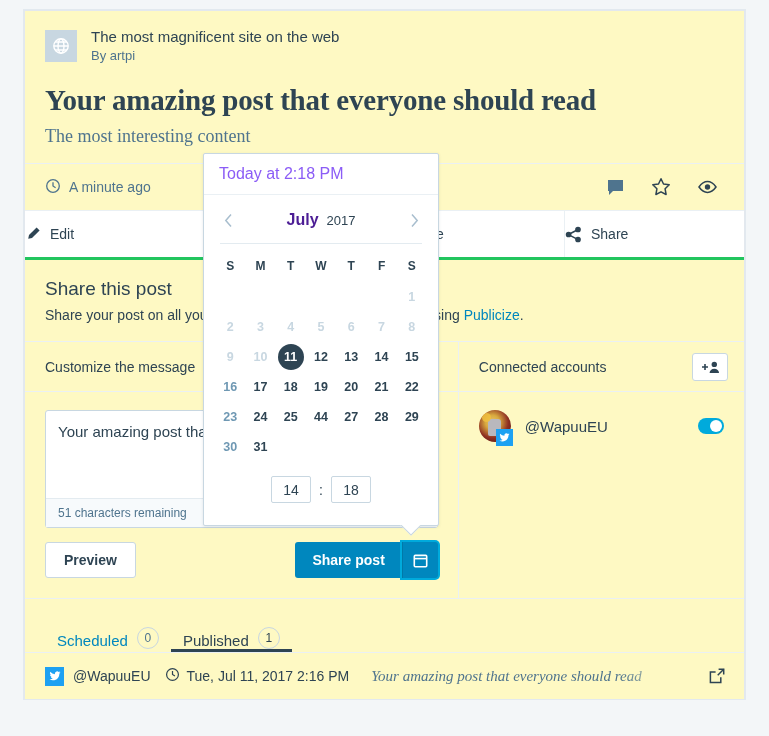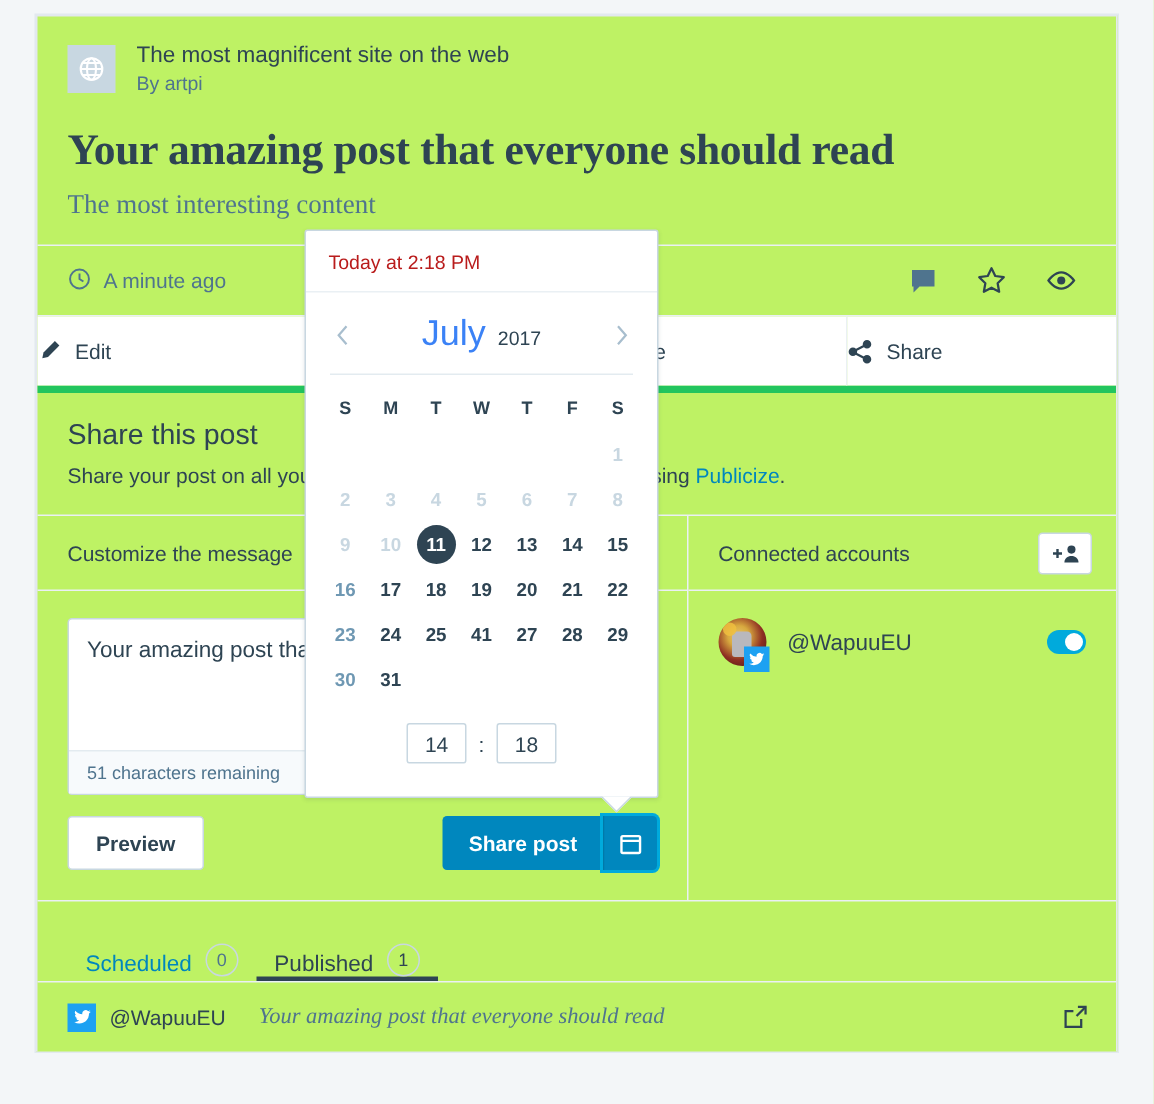--- a/index.html
+++ b/index.html
@@ -15,21 +15,21 @@
     position: relative;
     width: 769px; height: 736px;
     background: #f3f6f8;
     overflow: hidden;
   }
 
   .card {
     position: absolute;
     left: 24px; top: 10px;
     width: 721px;
-    background: #bef264;
+    background: #fef9c3;
     border: 1px solid #e3e8ee;
     border-bottom: none;
     box-shadow: 0 0 0 1px rgba(200,215,225,0.4);
   }
 
   
   .site-header {
     display: flex; align-items: center;
     padding: 17px 20px 10px 20px;
   }
@@ -94,21 +94,21 @@
     gap: 9px;
     font-size: 14px; color: #2e4453;
     border-right: 1px solid #eaf0f4;
     background: #fff;
     cursor: pointer;
   }
   .action-btn:last-child { border-right: none; }
   .action-btn svg { display:block; }
 
   
-  .share-panel { border-top: 5px solid #22c55e; }
+  .share-panel { border-top: 3px solid #22c55e; }
   .share-head { padding: 18px 20px 18px 20px; }
   .share-head h3 {
     margin: 0; font-size: 19px; font-weight: 400; color: #2e4453;
   }
   .share-head p {
     margin: 7px 0 0 0; font-size: 14px; color: #2e4453;
   }
   .share-head a { color: #0087be; text-decoration: none; }
 
   .share-body {
@@ -314,38 +314,38 @@
     content: "";
     position: absolute; left: 3px; top: -11px;
     width: 16px; height: 16px;
     background: #fff;
     border: 1px solid #c8d7e1;
     transform: rotate(45deg);
   }
   .cal-today {
     height: 41px; display: flex; align-items: center;
     padding: 0 15px;
-    font-size: 13px; color: #b91c1c;
+    font-size: 16px; color: #8b5cf6;
     border-bottom: 1px solid #eaf0f4;
   }
   .cal-nav {
     display: flex; align-items: center;
     padding: 14px 14px 0 14px;
   }
   .cal-arrow-btn {
     width: 20px; height: 22px;
     display: flex; align-items: center; justify-content: center;
     color: #a8bece; cursor: pointer;
     font-size: 17px; line-height: 1;
   }
   .cal-monthyear {
     flex: 1 1 auto;
     display: flex; align-items: baseline; justify-content: center; gap: 8px;
   }
-  .cal-month { font-size: 24px; color: #3b82f6; font-weight: 400; }
+  .cal-month { font-size: 16px; color: #4c1d95; font-weight: 700; }
   .cal-year { font-size: 13px; color: #2e4453; }
   .cal-sep {
     height: 1px; background: #e3ebf0;
     margin: 12px 16px 0 16px;
   }
   .cal-grid {
     padding: 8px 11px 0 11px;
     display: grid;
     grid-template-columns: repeat(7, 1fr);
     row-gap: 4px;
@@ -546,20 +546,29 @@
       </div>
     </div>
 
     <div class="sched-row">
       <div class="tw-sq">
         <svg width="12" height="12" viewBox="0 0 24 24" fill="#fff">
             <path d="M23 4.9a9 9 0 0 1-2.6.7 4.5 4.5 0 0 0 2-2.5 9 9 0 0 1-2.9 1.1 4.5 4.5 0 0 0-7.7 4.1A12.8 12.8 0 0 1 2.5 3.6a4.5 4.5 0 0 0 1.4 6 4.4 4.4 0 0 1-2-.6v.1a4.5 4.5 0 0 0 3.6 4.4 4.5 4.5 0 0 1-2 .1 4.5 4.5 0 0 0 4.2 3.1A9 9 0 0 1 1 18.6a12.7 12.7 0 0 0 6.9 2c8.3 0 12.8-6.9 12.8-12.8v-.6A9 9 0 0 0 23 4.9z"></path>
           </svg>
       </div>
       <span class="sched-handle">@WapuuEU</span>
+      <span class="sched-date">
+        <span>
+          <svg width="15" height="15" viewBox="0 0 16 16" fill="none" stroke="#2e4453" stroke-width="1.3">
+            <circle cx="8" cy="8" r="6.3"></circle>
+              <path d="M8 4.3V8l2.6 1.7"></path>
+          </svg>
+        </span>
+        <span>Tue, Jul 11, 2017 2:16 PM</span>
+      </span>
       <span class="sched-msg">Your amazing post that everyone should read</span>
       <span class="ext-icon">
         <svg width="18" height="18" viewBox="0 0 18 18" fill="none" stroke="#2e4453" stroke-width="1.5">
           <path d="M10.6 2.3h5.1v5.1"></path>
             <path d="M15.7 2.3l-6 6"></path>
           <path d="M12.8 10.3v5.2H2.4V5.1h5.2"></path>
         </svg>
       </span>
     </div>
 
@@ -618,21 +627,21 @@
         <div class="cal-day sun">16</div>
         <div class="cal-day">17</div>
         <div class="cal-day">18</div>
         <div class="cal-day">19</div>
         <div class="cal-day">20</div>
         <div class="cal-day">21</div>
         <div class="cal-day">22</div>
         <div class="cal-day sun">23</div>
         <div class="cal-day">24</div>
         <div class="cal-day">25</div>
-        <div class="cal-day">41</div>
+        <div class="cal-day">44</div>
         <div class="cal-day">27</div>
         <div class="cal-day">28</div>
         <div class="cal-day">29</div>
         <div class="cal-day sun">30</div>
         <div class="cal-day">31</div>
         <div class="cal-day empty"></div>
         <div class="cal-day empty"></div>
         <div class="cal-day empty"></div>
         <div class="cal-day empty"></div>
         <div class="cal-day empty"></div>

